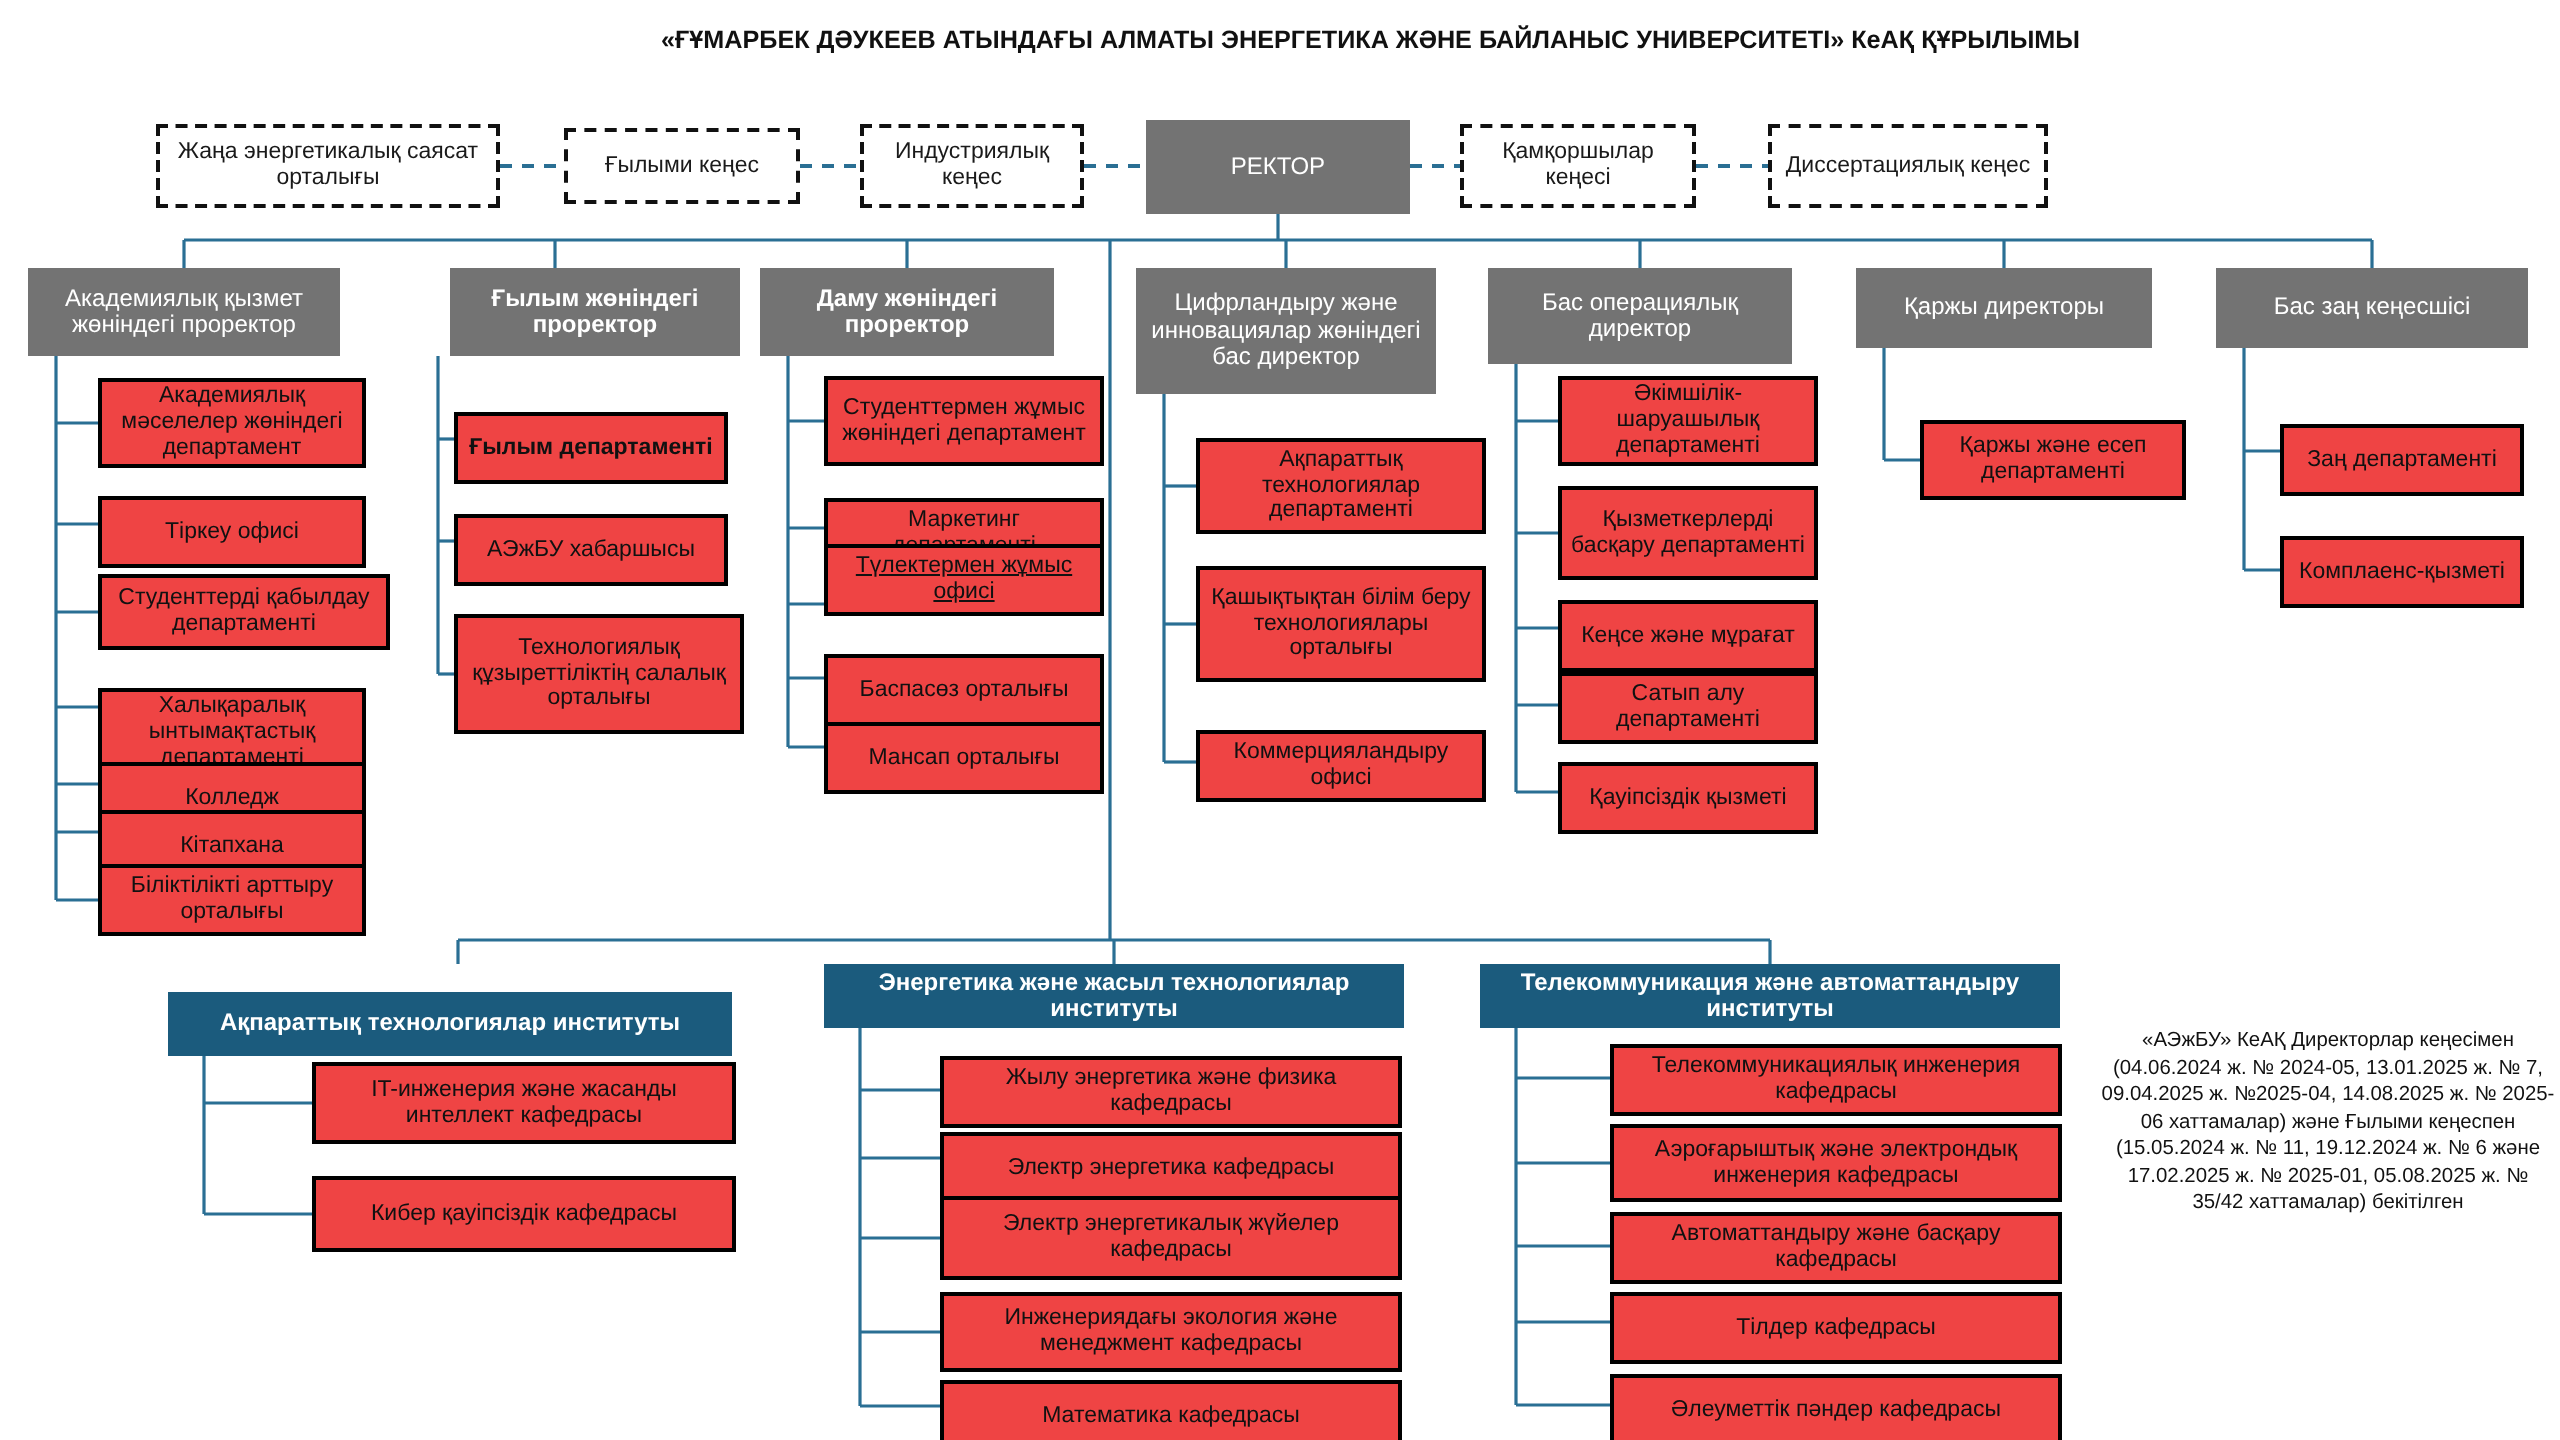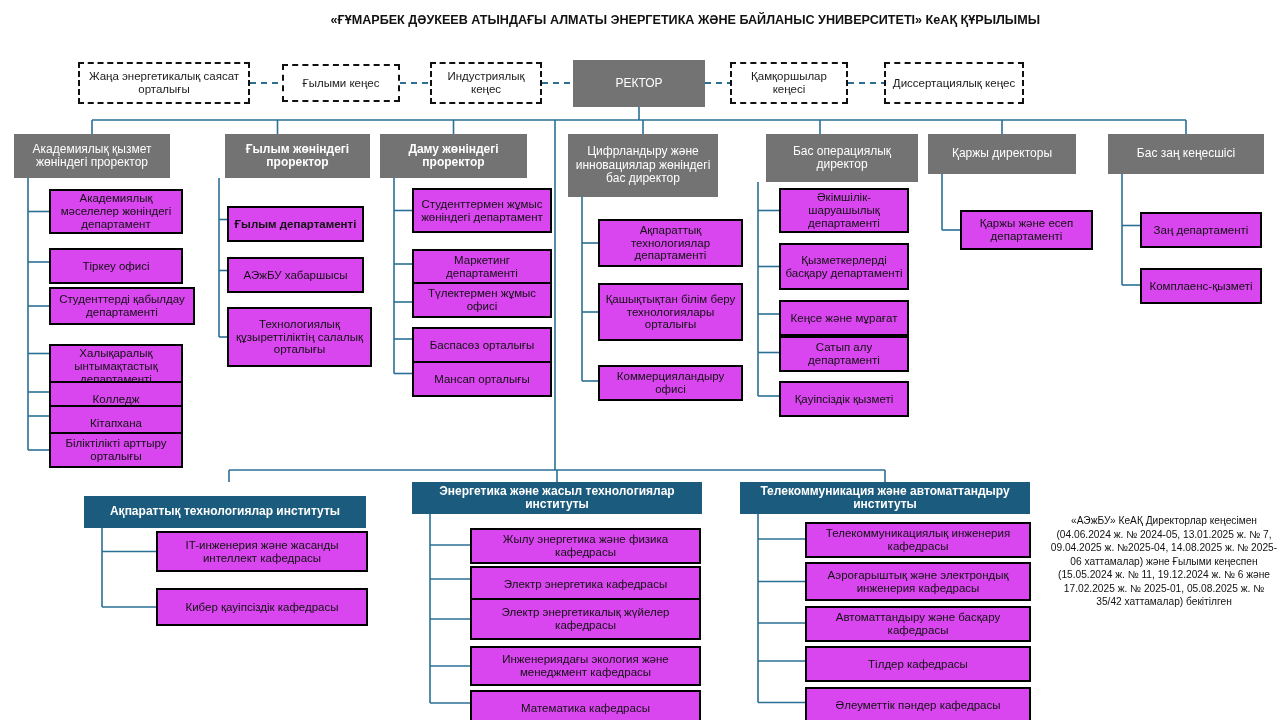--- a/index.html
+++ b/index.html
@@ -34,21 +34,21 @@
   .teal{
     background:#737373;
     color:#ffffff;
     font-size:12px;
     padding:3px 6px;
   }
   .teal.bold{font-weight:bold;}
 
   
   .plain{
-    background:#d946ef;
+    background:#ef4444;
     border:2px solid #000000;
     font-size:11.5px;
     color:#111;
     padding:16px 4px;
   }
 
   
   .inst{
     background:#1b5b7d;color:#fff;font-weight:bold;font-size:12px;
     padding:3px 6px;
@@ -159,28 +159,28 @@
       <div class="node plain" style="left: 49px; top: 381px; width: 134px; height: 22px;">Колледж</div>
       <div class="node plain" style="left: 49px; top: 405px; width: 134px; height: 22px;">Кітапхана</div>
       <div class="node plain" style="left: 49px; top: 432px; width: 134px; height: 36px;">Біліктілікті арттыру орталығы</div>
       <div class="node teal bold" style="left: 205px; top: 134px; width: 145px; height: 44px; margin-left: 20px;">Ғылым жөніндегі проректор</div>
       <div class="node plain" style="left: 227px; top: 206px; width: 137px; height: 27px; font-weight: bold;">Ғылым департаменті</div>
       <div class="node plain" style="left: 227px; top: 257px; width: 137px; height: 27px;">АЭжБУ хабаршысы</div>
       <div class="node plain" style="left: 227px; top: 307px; width: 145px; height: 60px;">Технологиялық құзыреттіліктің салалық орталығы</div>
       <div class="node teal bold" style="left: 380px; top: 134px; width: 147px; height: 44px;">Даму жөніндегі проректор</div>
       <div class="node plain" style="left: 412px; top: 188px; width: 140px; height: 45px;">Студенттермен жұмыс жөніндегі департамент</div>
       <div class="node plain" style="left: 412px; top: 249px; width: 140px; height: 30px;">Маркетинг департаменті</div>
-      <div class="node plain" style="left: 412px; top: 282px; width: 140px; height: 30px;">Түлектермен жұмыс офисі</div>
+      <div class="node plain" style="left: 412px; top: 272px; width: 140px; height: 30px; text-decoration: underline;">Түлектермен жұмыс офисі</div>
       <div class="node plain" style="left: 412px; top: 327px; width: 140px; height: 24px;">Баспасөз орталығы</div>
       <div class="node plain" style="left: 412px; top: 361px; width: 140px; height: 25px;">Мансап орталығы</div>
       <div class="node teal" style="left: 568px; top: 134px; width: 150px; height: 63px;">Цифрландыру және инновациялар жөніндегі бас  директор</div>
       <div class="node plain" style="left: 598px; top: 219px; width: 145px; height: 48px;">Ақпараттық технологиялар департаменті</div>
       <div class="node plain" style="left: 598px; top: 283px; width: 145px; height: 58px;">Қашықтықтан білім беру технологиялары орталығы</div>
       <div class="node plain" style="left: 598px; top: 365px; width: 145px; height: 32px;">Коммерцияландыру офисі</div>
-      <div class="node teal" style="left: 744px; top: 134px; width: 152px; height: 48px; margin-left: 22px;">Бас операциялық директор</div>
+      <div class="node teal" style="left: 744px; top: 134px; width: 152px; height: 48px;">Бас операциялық директор</div>
       <div class="node plain" style="left: 779px; top: 188px; width: 130px; height: 45px;">Әкімшілік-шаруашылық департаменті</div>
       <div class="node plain" style="left: 779px; top: 243px; width: 130px; height: 47px;">Қызметкерлерді басқару департаменті</div>
       <div class="node plain" style="left: 779px; top: 300px; width: 130px; height: 28px;">Кеңсе және мұрағат</div>
       <div class="node plain" style="left: 779px; top: 336px; width: 130px; height: 33px;">Сатып алу департаменті</div>
       <div class="node plain" style="left: 779px; top: 381px; width: 130px; height: 30px;">Қауіпсіздік қызметі</div>
       <div class="node teal" style="left: 928px; top: 134px; width: 148px; height: 40px;">Қаржы директоры</div>
       <div class="node plain" style="left: 960px; top: 210px; width: 133px; height: 40px;">Қаржы және есеп департаменті</div>
       <div class="node teal" style="left: 1108px; top: 134px; width: 156px; height: 40px;">Бас заң кеңесшісі</div>
       <div class="node plain" style="left: 1140px; top: 212px; width: 122px; height: 27px;">Заң департаменті</div>
       <div class="node plain" style="left: 1140px; top: 268px; width: 122px; height: 34px;">Комплаенс-қызметі</div>

